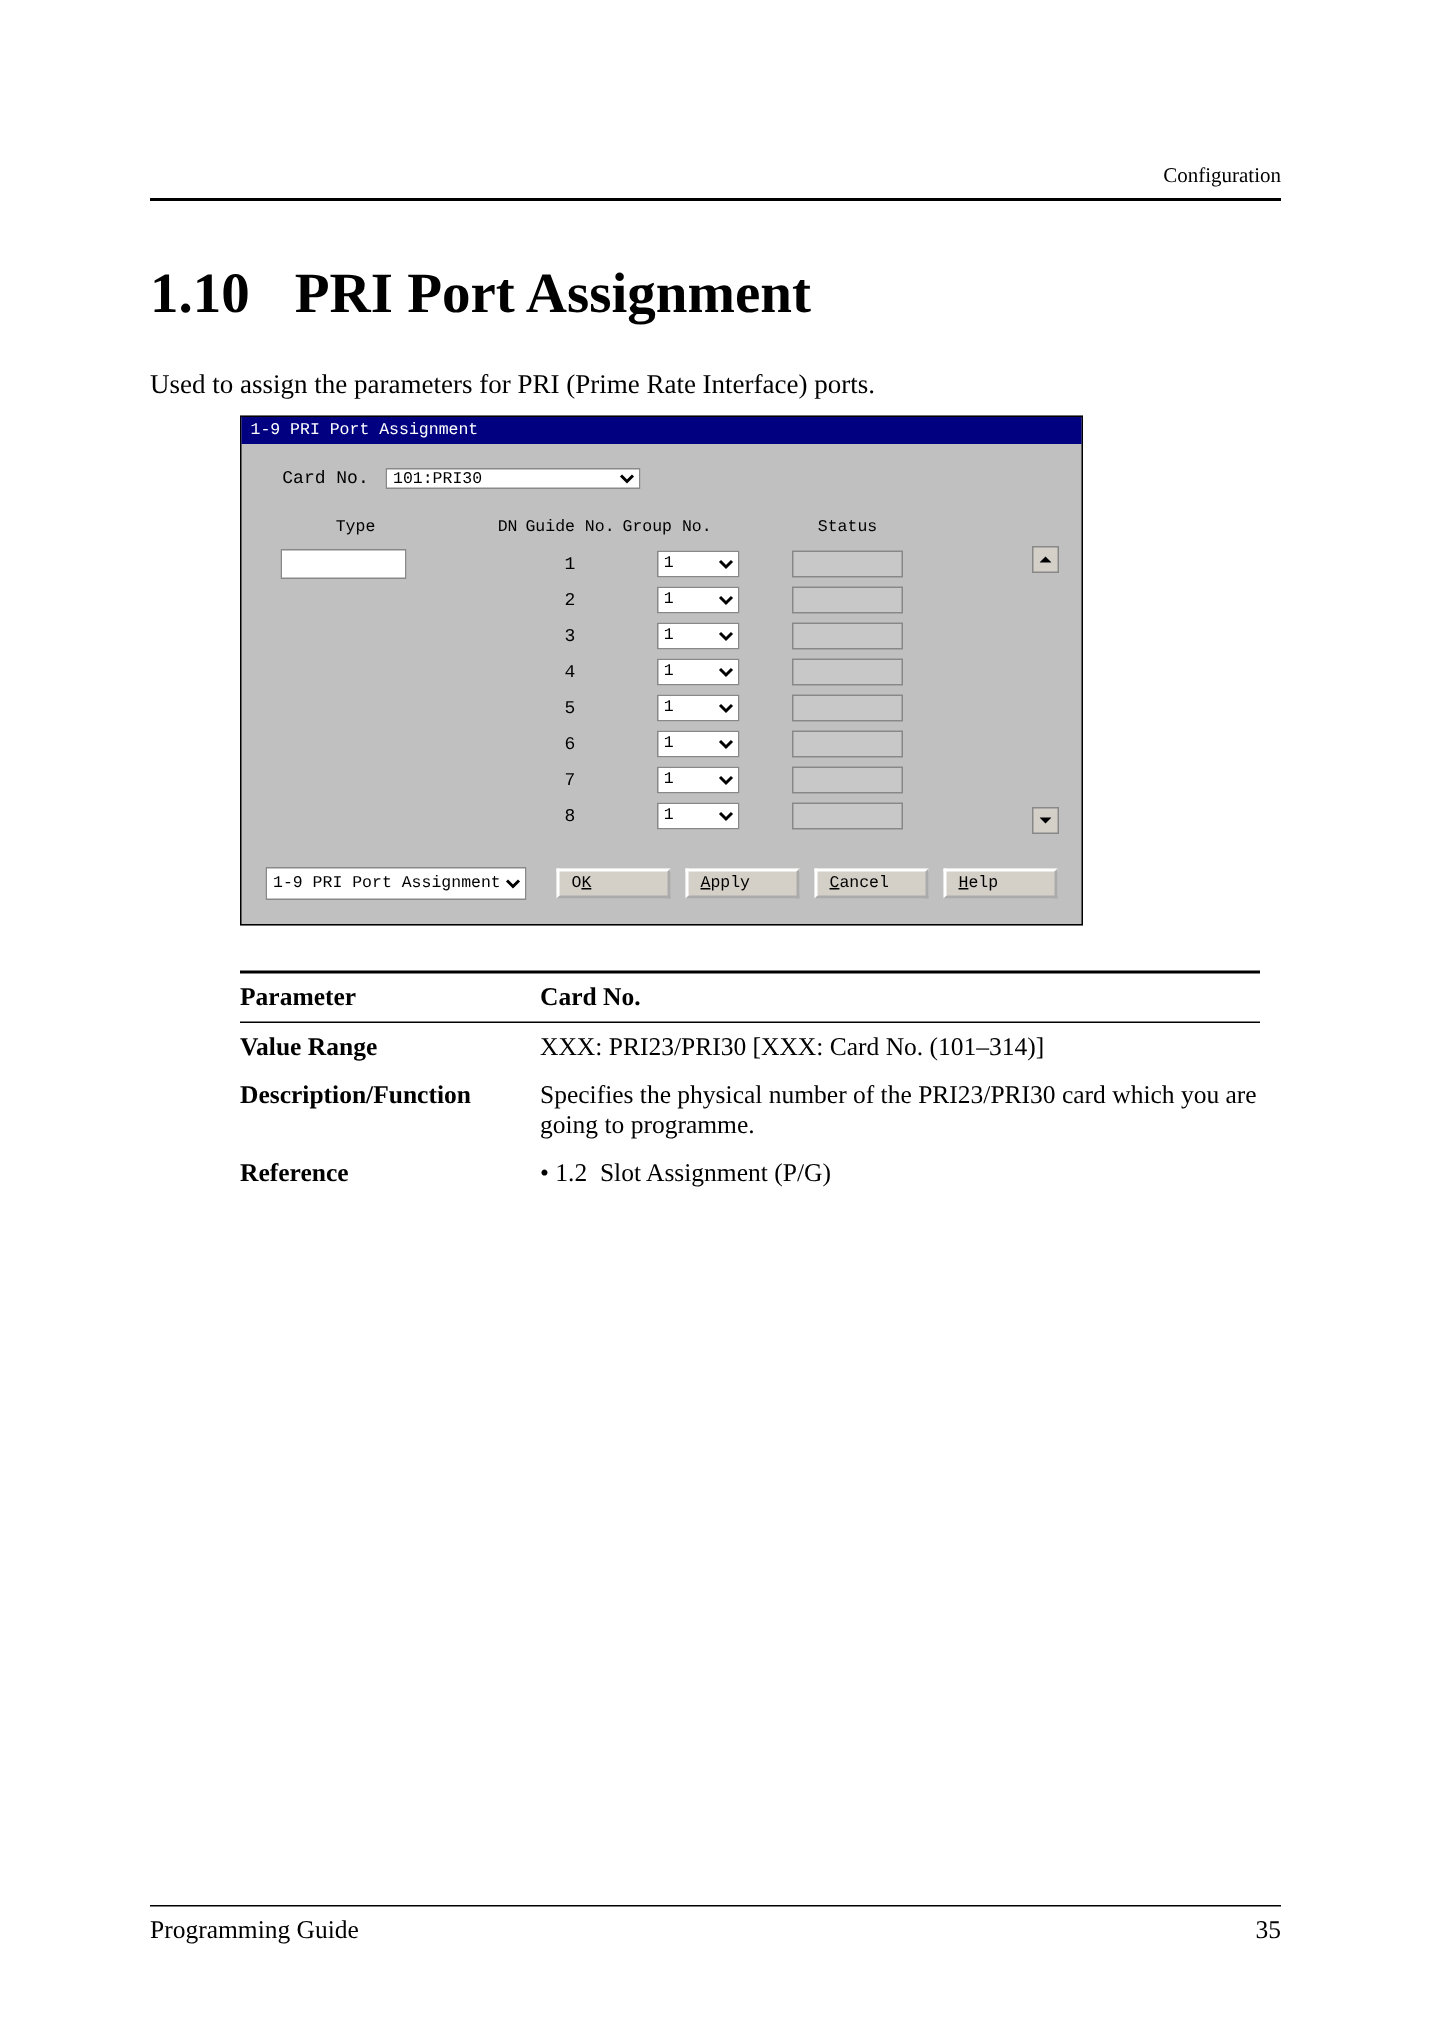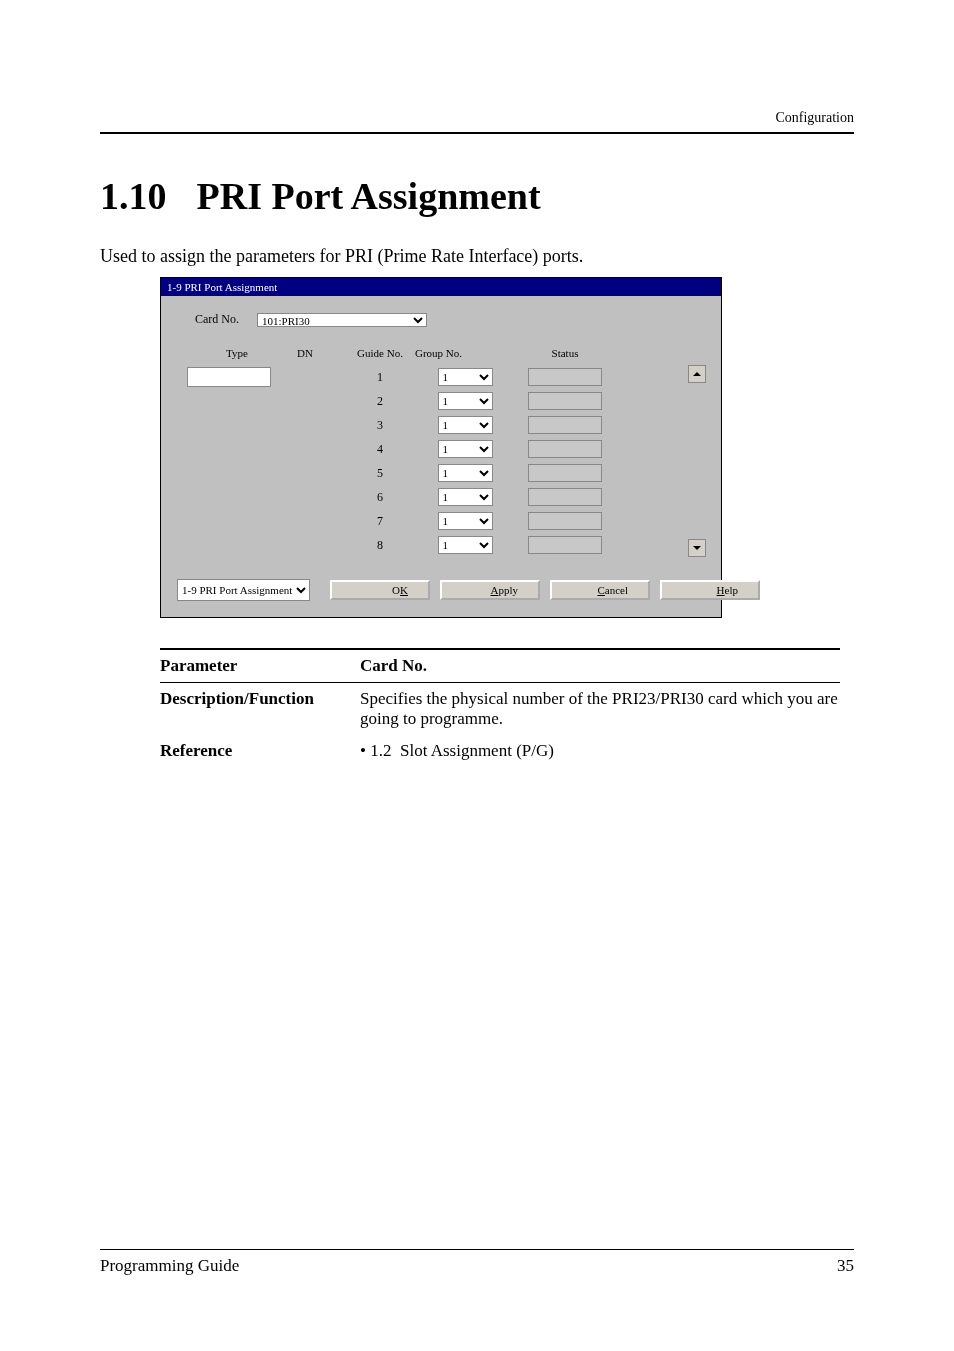--- a/index.html
+++ b/index.html
@@ -3,61 +3,61 @@
 <meta charset="utf-8">
 <style>
 html,body{margin:0;padding:0;font-family:"Times New Roman",serif;color:#000;background:#fff}
 .page{width:954px;height:1351px;position:relative;padding:110px 100px 0 100px;box-sizing:border-box}
 .hdr-label{text-align:right;font-size:14px;margin-bottom:6px}
 .hdr-rule{border-top:2px solid #000;margin-bottom:40px}
 .h1-row{display:flex;align-items:baseline;gap:30px;margin-bottom:28px}
 .h1-num{font-size:38px;font-weight:700}
 .h1-txt{font-size:38px;font-weight:700}
 .intro{font-size:18px;margin-bottom:10px}
-.shot{margin-left:60px;width:560px;background:#c0c0c0;border:1px solid #000;font-family:Liberation Serif, serif;font-size:12px;color:#000}
+.shot{margin-left:60px;width:560px;background:#c0c0c0;border:1px solid #000;font-family:Liberation Mono, monospace;font-size:12px;color:#000}
 .shot .titlebar{background:#000080;color:#fff;font-size:11px;padding:3px 6px}
 .shot .inner{padding:16px}
 .shot .row{display:flex;align-items:center}
 .shot .lab{width:80px;text-align:center}
 .shot select,.shot input[type=text]{font-family:inherit;font-size:11px;background:#fff;border:1px solid #888;box-sizing:border-box}
 .card-sel{width:170px;height:14px}
 .cols{display:flex;margin-top:20px;margin-bottom:6px;font-size:11px}
 .c-type{width:120px;text-align:center}
-.c-dn{width:48px;text-align:left}
+.c-dn{width:48px;text-align:right}
 .c-port{width:70px;text-align:center}
 .c-grp{width:100px;text-align:left}
 .c-stat{width:100px;text-align:center}
 .datarow{display:flex;align-items:center;height:24px}
 .type-sel{width:84px;height:20px;background:#000080;color:#fff;border:1px dotted #fff}
 .type-cell{width:120px;display:flex;align-items:center;padding-left:10px;box-sizing:border-box}
 .dn-cell{width:48px}
 .port-cell{width:70px;text-align:center}
 .grp-cell{width:100px;display:flex;justify-content:center}
 .grp-sel{width:55px;height:18px}
 .stat-cell{width:100px;display:flex;justify-content:center}
 .stat-box{width:72px;height:16px;border:1px solid #888;background:#c8c8c8}
 .scrollarea{display:flex}
 .rows-wrap{flex:1}
 .scrollbar{width:16px;background:#c0c0c0;display:flex;flex-direction:column;align-items:center;justify-content:space-between}
 .sb-btn{width:16px;height:16px;border:1px solid #888;background:#d4d0c8;display:flex;align-items:center;justify-content:center}
 .sb-btn svg{width:8px;height:8px}
 .btnrow{display:flex;align-items:center;gap:10px;margin-top:22px}
 .nav-sel{width:175px;height:22px}
 .spacer{flex:1}
-.winbtn{background:#d4d0c8;border:2px outset #fff;font-size:11px;padding:2px 20px;min-width:56px;text-align:right}
+.winbtn{background:#d4d0c8;border:2px outset #fff;font-size:11px;padding:2px 8px;min-width:56px;text-align:left}
 .winbtn u{text-decoration:underline}
 
 .ptable{margin-left:60px;margin-top:30px;width:680px;font-size:17px}
 .pt-row{display:flex;padding:6px 0}
 .pt-label{width:200px;font-weight:700}
 .pt-val{flex:1}
 .pt-top{border-top:2px solid #000;border-bottom:1px solid #000}
 .pt-sep{border-bottom:1px solid #000}
 
-.footer{position:absolute;left:100px;right:100px;bottom:75px}
+.footer{position:absolute;left:100px;right:100px;bottom:54px}
 .ft-rule{border-top:1px solid #000;margin-bottom:6px}
 .ft-row{display:flex;justify-content:space-between;font-size:17px}
 </style>
 </head>
 <body>
 
 <div class="page">
   <div class="hdr-label">Configuration</div>
   <div class="hdr-rule"></div>
 
@@ -207,20 +207,24 @@
       </div>
     </div>
   </div>
 
   <div class="ptable">
     <div class="pt-row pt-top">
       <span class="pt-label">Parameter</span>
       <span class="pt-val"><b>Card No.</b></span>
     </div>
     <div class="pt-row">
+      <span class="pt-label">Value Range</span>
+      <span class="pt-val">XXX: PRI23/PRI30 [XXX: Card No. (101–314)]</span>
+    </div>
+    <div class="pt-row">
       <span class="pt-label">Description/Function</span>
       <span class="pt-val">Specifies the physical number of the PRI23/PRI30 card which you are going to programme.</span>
     </div>
     <div class="pt-row">
       <span class="pt-label">Reference</span>
       <span class="pt-val">
         <span>• 1.2</span>&nbsp;&nbsp;<span>Slot Assignment (P/G)</span>
       </span>
     </div>
   </div>

